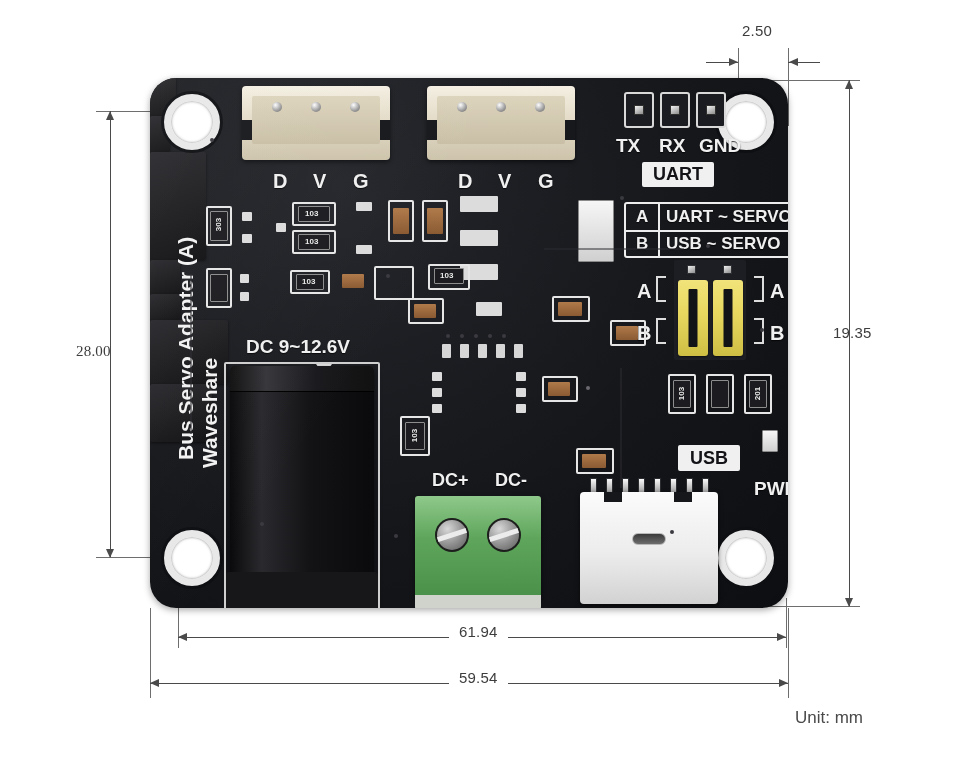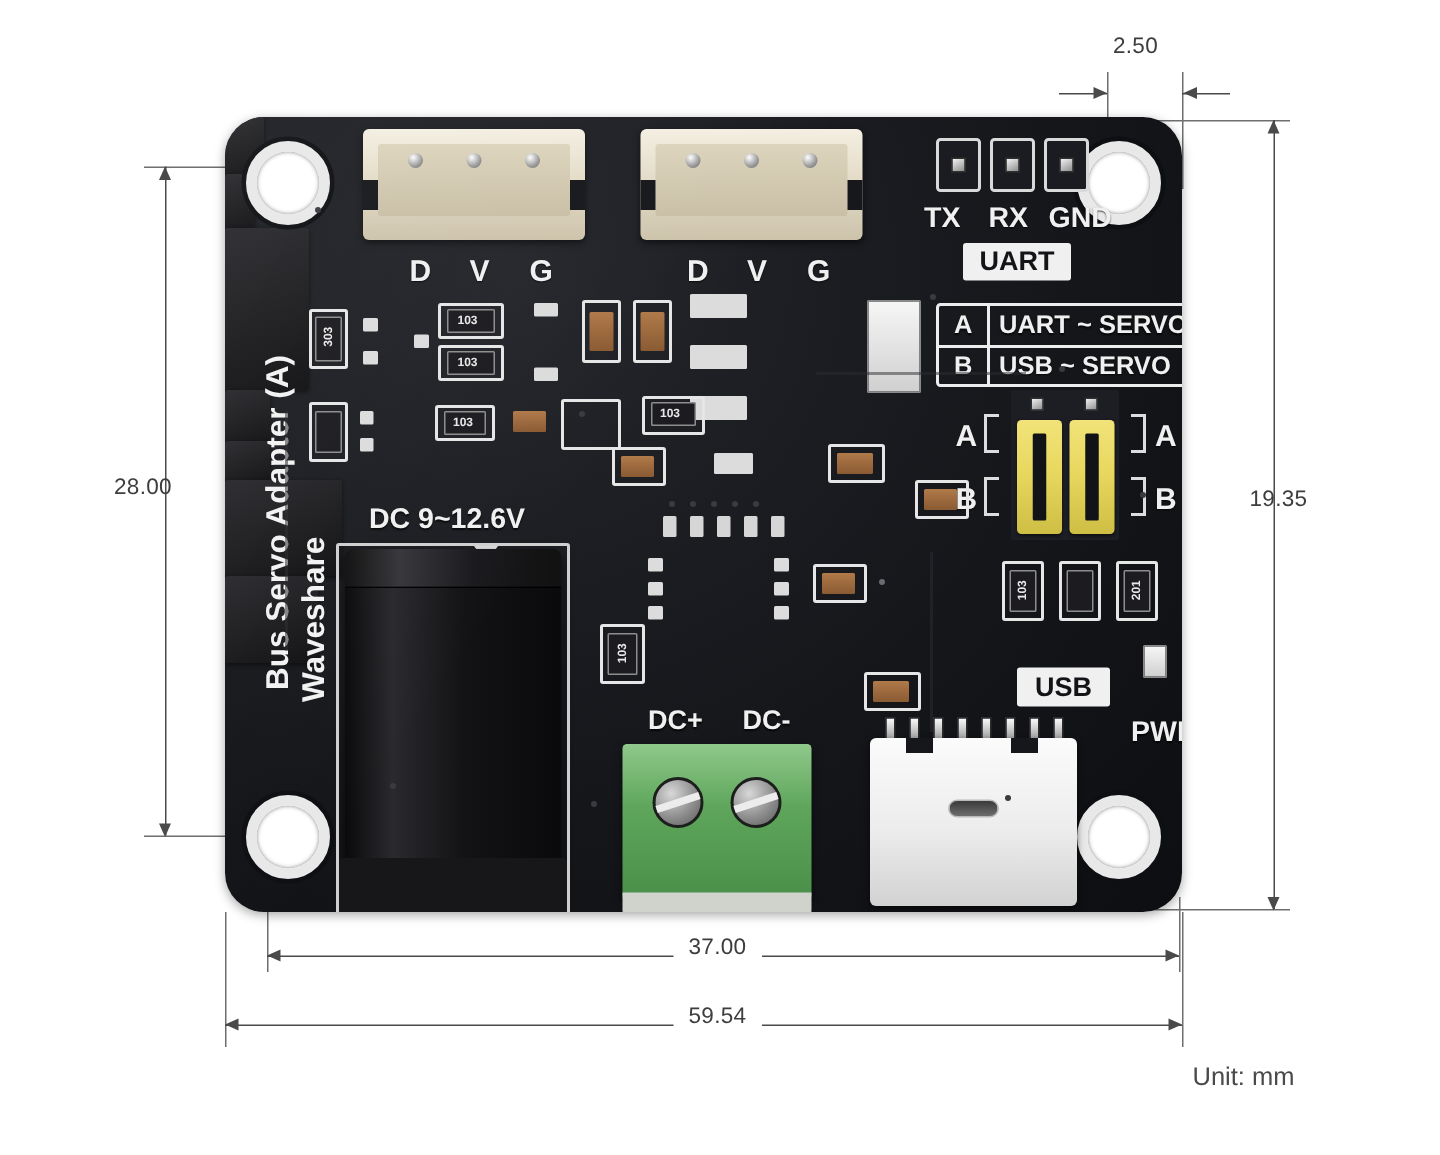--- a/index.html
+++ b/index.html
@@ -271,35 +271,35 @@
   <div class="dim-line-h" style="left:788px; top:62px; width:32px;"></div>
   <div class="arrow right" style="left:729px; top:58px;"></div>
   <div class="arrow left" style="left:789px; top:58px;"></div>
   <div class="dim-text" style="left:742px; top:22px;">2.50</div>
 
   <div class="ext-line-h" style="left:96px; top:111px; width:78px;"></div>
   <div class="ext-line-h" style="left:96px; top:557px; width:78px;"></div>
   <div class="dim-line-v" style="left:110px; top:111px; height:446px;"></div>
   <div class="arrow up" style="left:106px; top:111px;"></div>
   <div class="arrow down" style="left:106px; top:549px;"></div>
-  <div class="dim-text" style="left:76px; top:316px;">28.00</div>
+  <div class="dim-text" style="left:76px; top:343px;font-family:Liberation Serif, serif;">28.00</div>
 
   <div class="ext-line-h" style="left:760px; top:80px; width:100px;"></div>
   <div class="ext-line-h" style="left:760px; top:606px; width:100px;"></div>
   <div class="dim-line-v" style="left:849px; top:80px; height:526px;"></div>
   <div class="arrow up" style="left:845px; top:80px;"></div>
   <div class="arrow down" style="left:845px; top:598px;"></div>
   <div class="dim-text" style="left:833px; top:324px;">19.35</div>
 
   <div class="ext-line-v" style="left:178px; top:598px; height:50px;"></div>
   <div class="ext-line-v" style="left:786px; top:598px; height:50px;"></div>
   <div class="dim-line-h" style="left:178px; top:637px; width:608px;"></div>
   <div class="arrow left" style="left:178px; top:633px;"></div>
   <div class="arrow right" style="left:777px; top:633px;"></div>
-  <div class="dim-text" style="left:449px; top:623px; background:#fff; padding:0 10px;">37.00</div>
+  <div class="dim-text" style="left:449px; top:623px; background:#fff; padding:0 10px;">61.94</div>
 
   <div class="ext-line-v" style="left:150px; top:608px; height:90px;"></div>
   <div class="ext-line-v" style="left:788px; top:608px; height:90px;"></div>
   <div class="dim-line-h" style="left:150px; top:683px; width:638px;"></div>
   <div class="arrow left" style="left:150px; top:679px;"></div>
   <div class="arrow right" style="left:779px; top:679px;"></div>
   <div class="dim-text" style="left:449px; top:669px; background:#fff; padding:0 10px;">59.54</div>
 
   <div class="unit-text" style="left:795px; top:708px;">Unit: mm</div>
 

